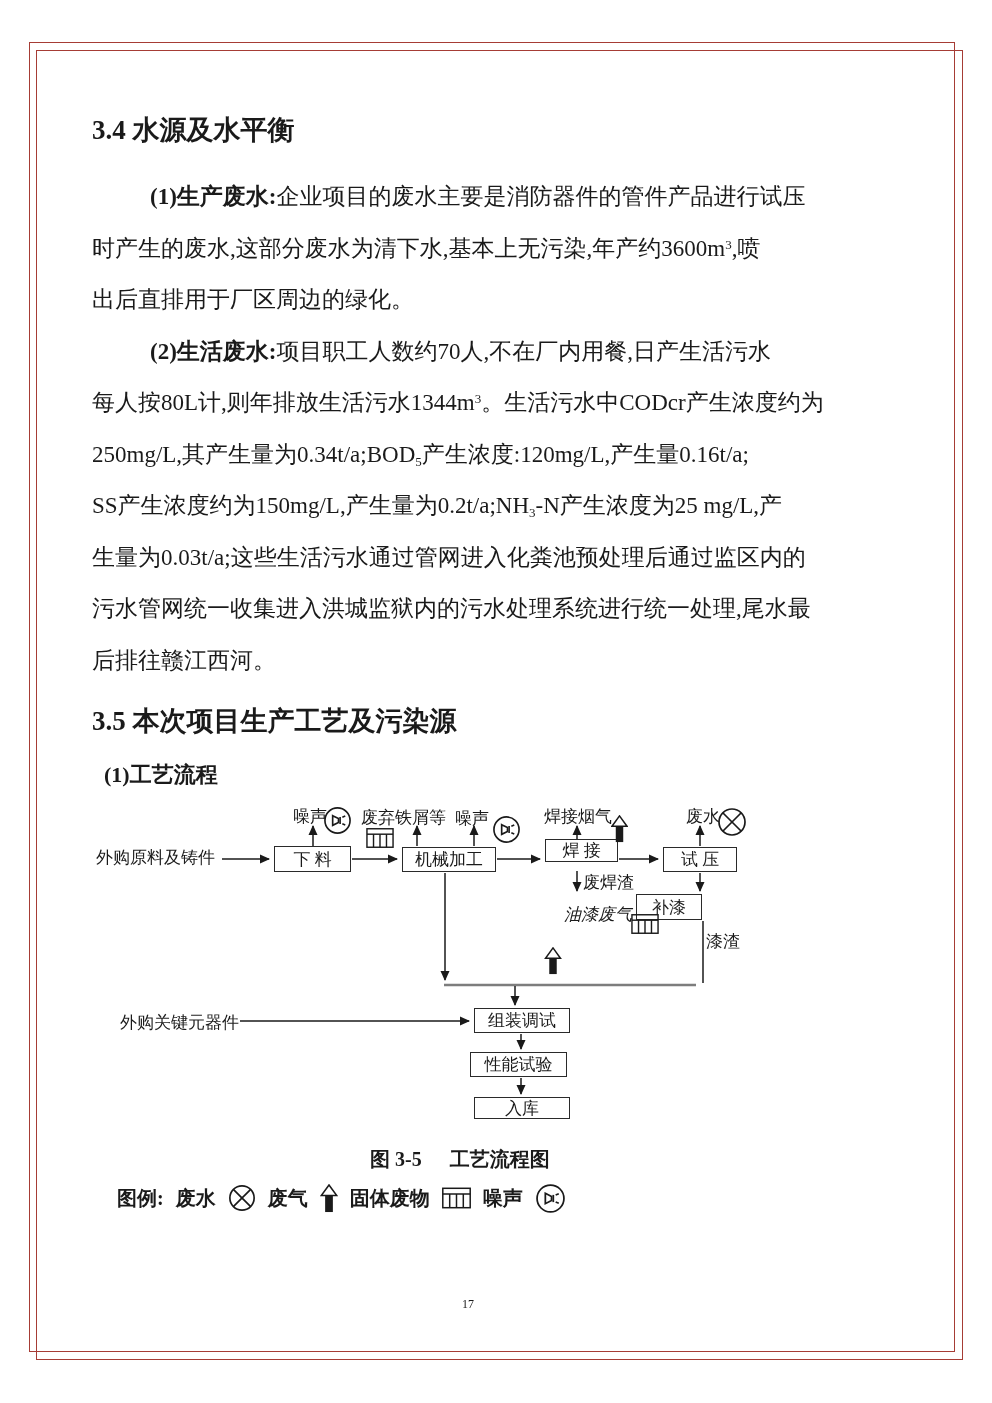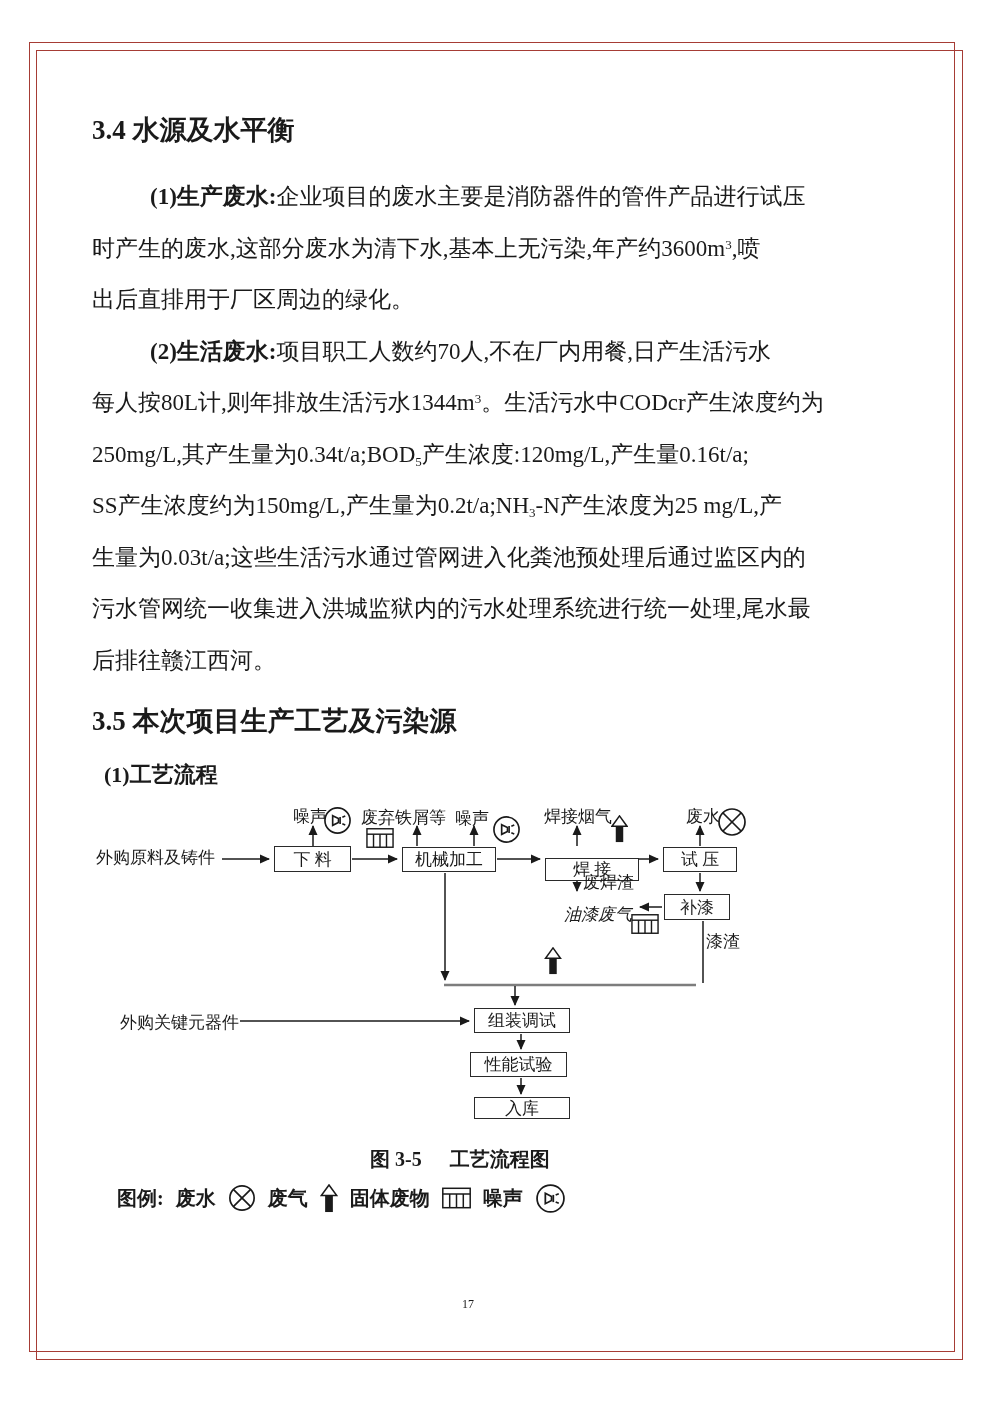--- a/index.html
+++ b/index.html
@@ -91,23 +91,23 @@
         <line x1="364" y1="190" x2="616" y2="190" stroke="#7d7d7d" stroke-width="2.4"></line>
         <line x1="435" y1="191" x2="435" y2="210" marker-end="url(#ah)"></line>
         <line x1="160" y1="226" x2="389" y2="226" marker-end="url(#ah)"></line>
         <line x1="441" y1="239" x2="441" y2="254" marker-end="url(#ah)"></line>
         <line x1="441" y1="283" x2="441" y2="299" marker-end="url(#ah)"></line>
       </g>
     </svg>
 
     <div class="fbox" style="left:194px; top:51px;  width:77px; height:26px;">下 料</div>
     <div class="fbox" style="left:322px; top:52px;  width:94px; height:25px;">机械加工</div>
-    <div class="fbox" style="left:465px; top:63px;  width:94px; height:23px;">焊 接</div>
+    <div class="fbox" style="left:465px; top:44px;  width:73px; height:23px;">焊 接</div>
     <div class="fbox" style="left:583px; top:52px;  width:74px; height:25px;">试 压</div>
-    <div class="fbox" style="left:584px; top:99px;  width:66px; height:26px;">补漆</div>
+    <div class="fbox" style="left:556px; top:99px;  width:66px; height:26px;">补漆</div>
     <div class="fbox" style="left:394px; top:213px; width:96px; height:25px;">组装调试</div>
     <div class="fbox" style="left:390px; top:257px; width:97px; height:25px;">性能试验</div>
     <div class="fbox" style="left:394px; top:302px; width:96px; height:22px;">入库</div>
 
     <div class="dlabel" style="left:16px; top:53px;">外购原料及铸件</div>
     <div class="dlabel" style="left:40px; top:218px;">外购关键元器件</div>
 
     <div class="dlabel" style="left:213px; top:12px;">噪声</div>
     <div class="dlabel" style="left:281px; top:13px;">废弃铁屑等</div>
     <div class="dlabel" style="left:375px; top:14px;">噪声</div>

